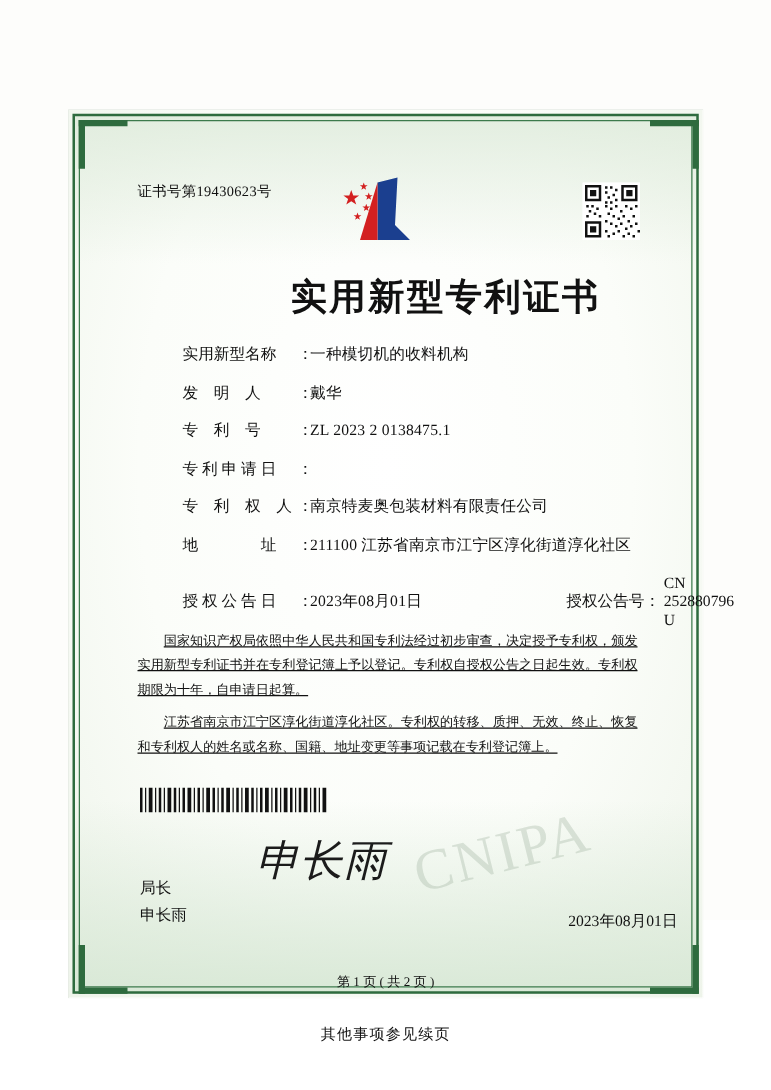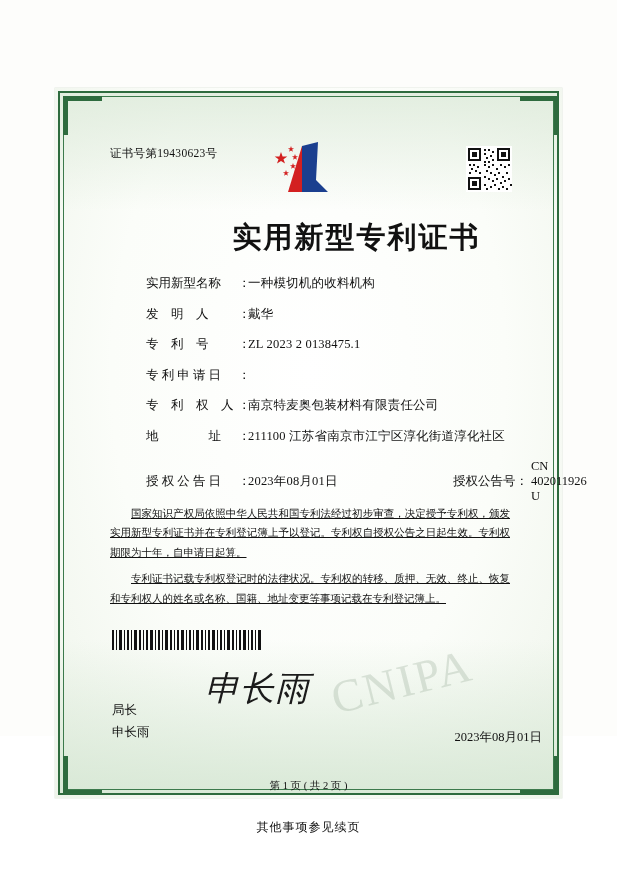--- a/index.html
+++ b/index.html
@@ -385,27 +385,27 @@
     <div class="row">
       <span class="lab">地　　　　址</span>
       <span class="sep">：</span>
       <span class="val">211100 江苏省南京市江宁区淳化街道淳化社区</span>
     </div>
     <div class="row split">
       <span class="lab">授 权 公 告 日</span>
       <span class="sep">：</span>
       <span class="val">2023年08月01日</span>
       <span class="lab2">授权公告号：</span>
-      <span class="val2">CN 402011926 U</span>
+      <span class="val2">CN 252880796 U</span>
     </div>
   </div>
 
   <div class="paras">
     <p>国家知识产权局依照中华人民共和国专利法经过初步审查，决定授予专利权，颁发实用新型专利证书并在专利登记簿上予以登记。专利权自授权公告之日起生效。专利权期限为十年，自申请日起算。</p>
-    <p>专利证书记载专利权登记时的法律状况。专利权的转移、质押、无效、终止、恢复和专利权人的姓名或名称、国籍、地址变更等事项记载在专利登记簿上。</p>
+    <p>江苏省南京市江宁区淳化街道淳化社区。专利权的转移、质押、无效、终止、恢复和专利权人的姓名或名称、国籍、地址变更等事项记载在专利登记簿上。</p>
   </div>
 
   <div class="barcode">
     <svg width="150" height="20" viewBox="0 0 150 20">
       <g fill="#111">
         <rect x="0" y="0" width="2" height="20"></rect>
           <rect x="4" y="0" width="1" height="20"></rect>
         <rect x="7" y="0" width="3" height="20"></rect>
           <rect x="12" y="0" width="1" height="20"></rect>
         <rect x="15" y="0" width="2" height="20"></rect>

